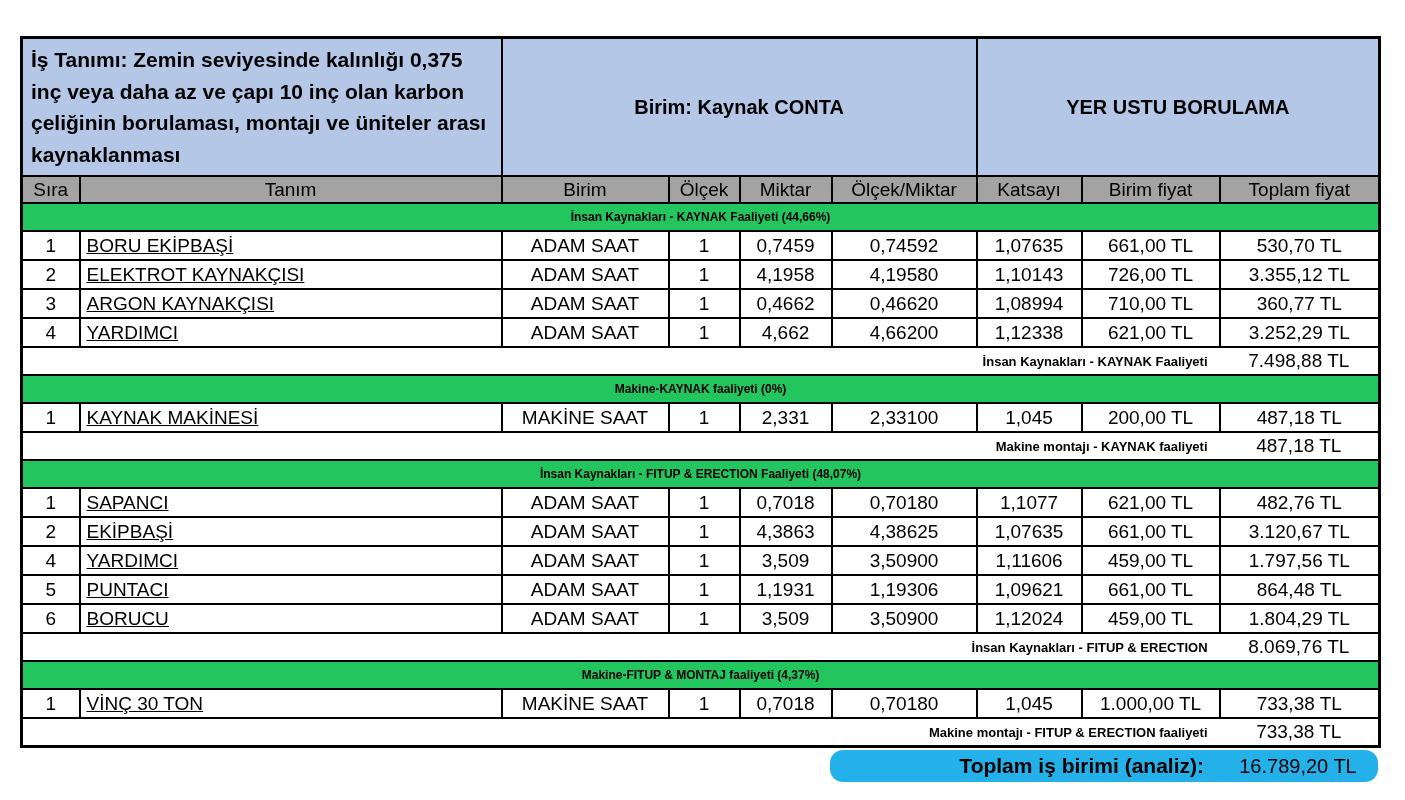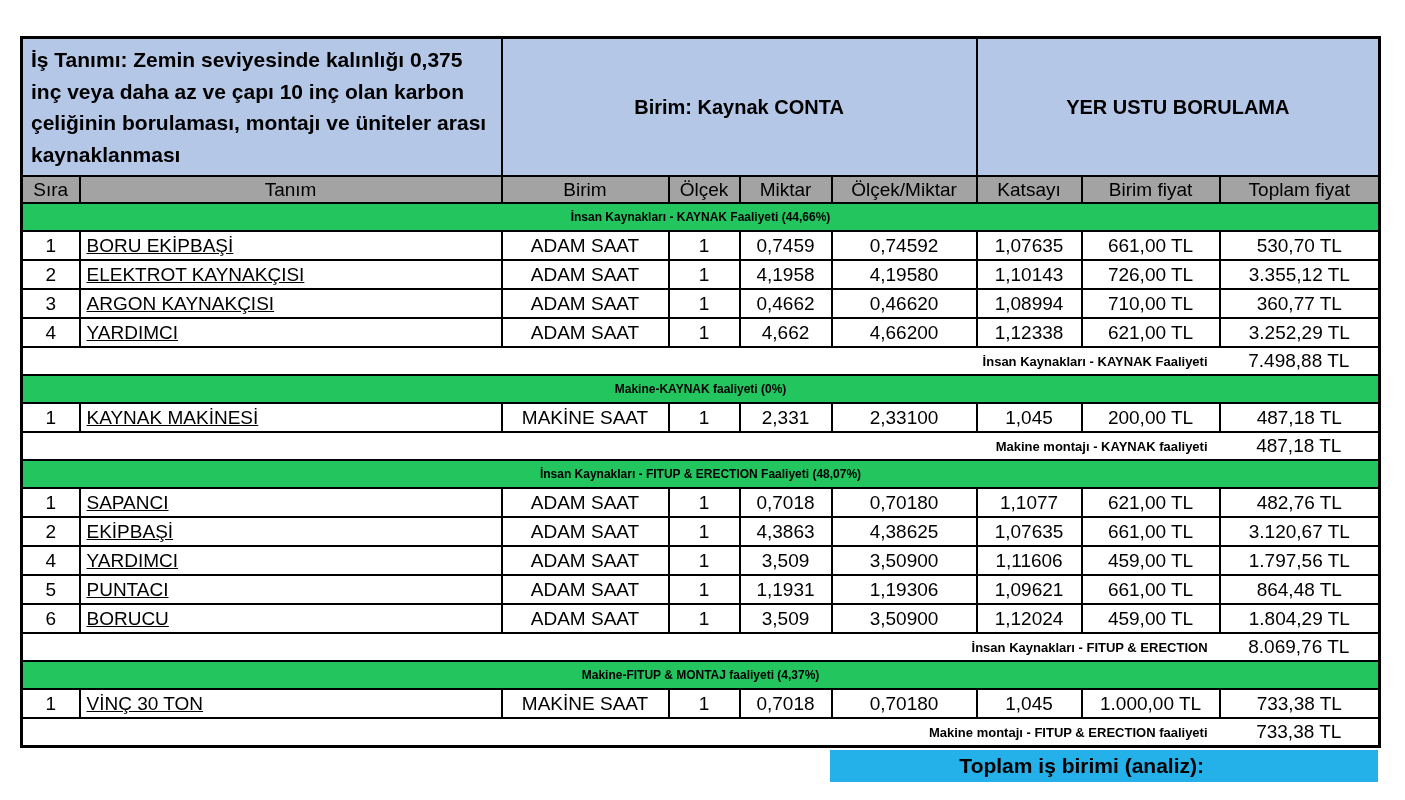--- a/index.html
+++ b/index.html
@@ -82,20 +82,21 @@
     text-align: center;
   }
   
   .total-row {
     display: flex;
     margin-left: 810px;
     margin-top: 2px;
     width: 548px;
     height: 32px;
     background: #24b1ea;
+    border-radius: 13px;
   }
   .total-label {
     width: 388px;
     font-weight: bold;
     font-size: 21px;
     text-align: right;
     line-height: 32px;
     padding-right: 14px;
     box-sizing: border-box;
     color: #000;
@@ -329,15 +330,16 @@
       <tbody>
         <tr class="subtotal">
           <td colspan="8" class="st-label">Makine montajı - FITUP &amp; ERECTION faaliyeti</td>
           <td class="st-value">733,38 TL</td>
         </tr>
       </tbody>
     </table>
 
     <div class="total-row">
       <div class="total-label">Toplam iş birimi (analiz):</div>
+      <div class="total-value">16.789,20 TL</div>
     </div>
   </div>
 </div>
 
 </body></html>

